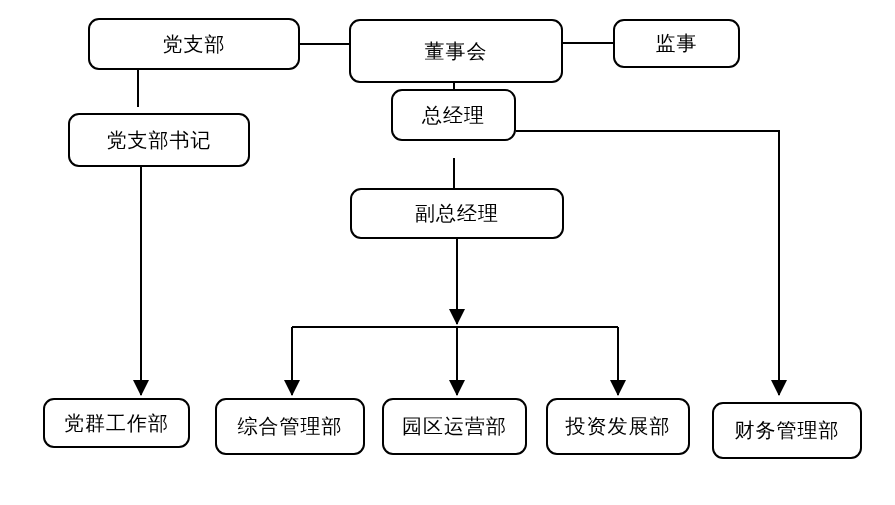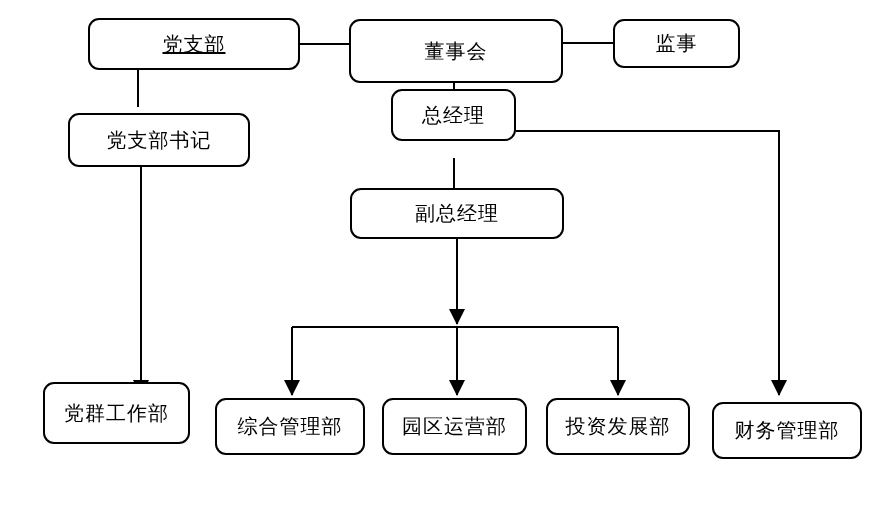--- a/index.html
+++ b/index.html
@@ -35,27 +35,27 @@
     border-radius: 11px;
     display: flex;
     align-items: center;
     justify-content: center;
     color: #000000;
     font-size: 20px;
     letter-spacing: 1px;
     white-space: nowrap;
   }
   
-  .pos-party-branch        { left: 88px;  top: 18px;  width: 212px; height: 52px; text-decoration: underline; }
+  .pos-party-branch        { left: 88px;  top: 18px;  width: 212px; height: 52px; }
   .pos-board               { left: 349px; top: 19px;  width: 214px; height: 64px; }
   .pos-supervisor          { left: 613px; top: 19px;  width: 127px; height: 49px; }
   .pos-party-secretary     { left: 68px;  top: 113px; width: 182px; height: 54px; }
   .pos-general-manager     { left: 391px; top: 89px; width: 125px; height: 52px; }
   .pos-deputy-gm           { left: 350px; top: 188px; width: 214px; height: 51px; }
-  .pos-party-mass-dept     { left: 43px;  top: 382px; width: 147px; height: 62px; }
+  .pos-party-mass-dept     { left: 43px;  top: 398px; width: 147px; height: 50px; }
   .pos-general-mgmt-dept   { left: 215px; top: 398px; width: 150px; height: 57px; }
   .pos-park-ops-dept       { left: 382px; top: 398px; width: 145px; height: 57px; }
   .pos-investment-dept     { left: 546px; top: 398px; width: 144px; height: 57px; }
   .pos-finance-dept        { left: 712px; top: 402px; width: 150px; height: 57px; }
 </style>
 </head>
 <body>
 
 <div class="canvas">
 

